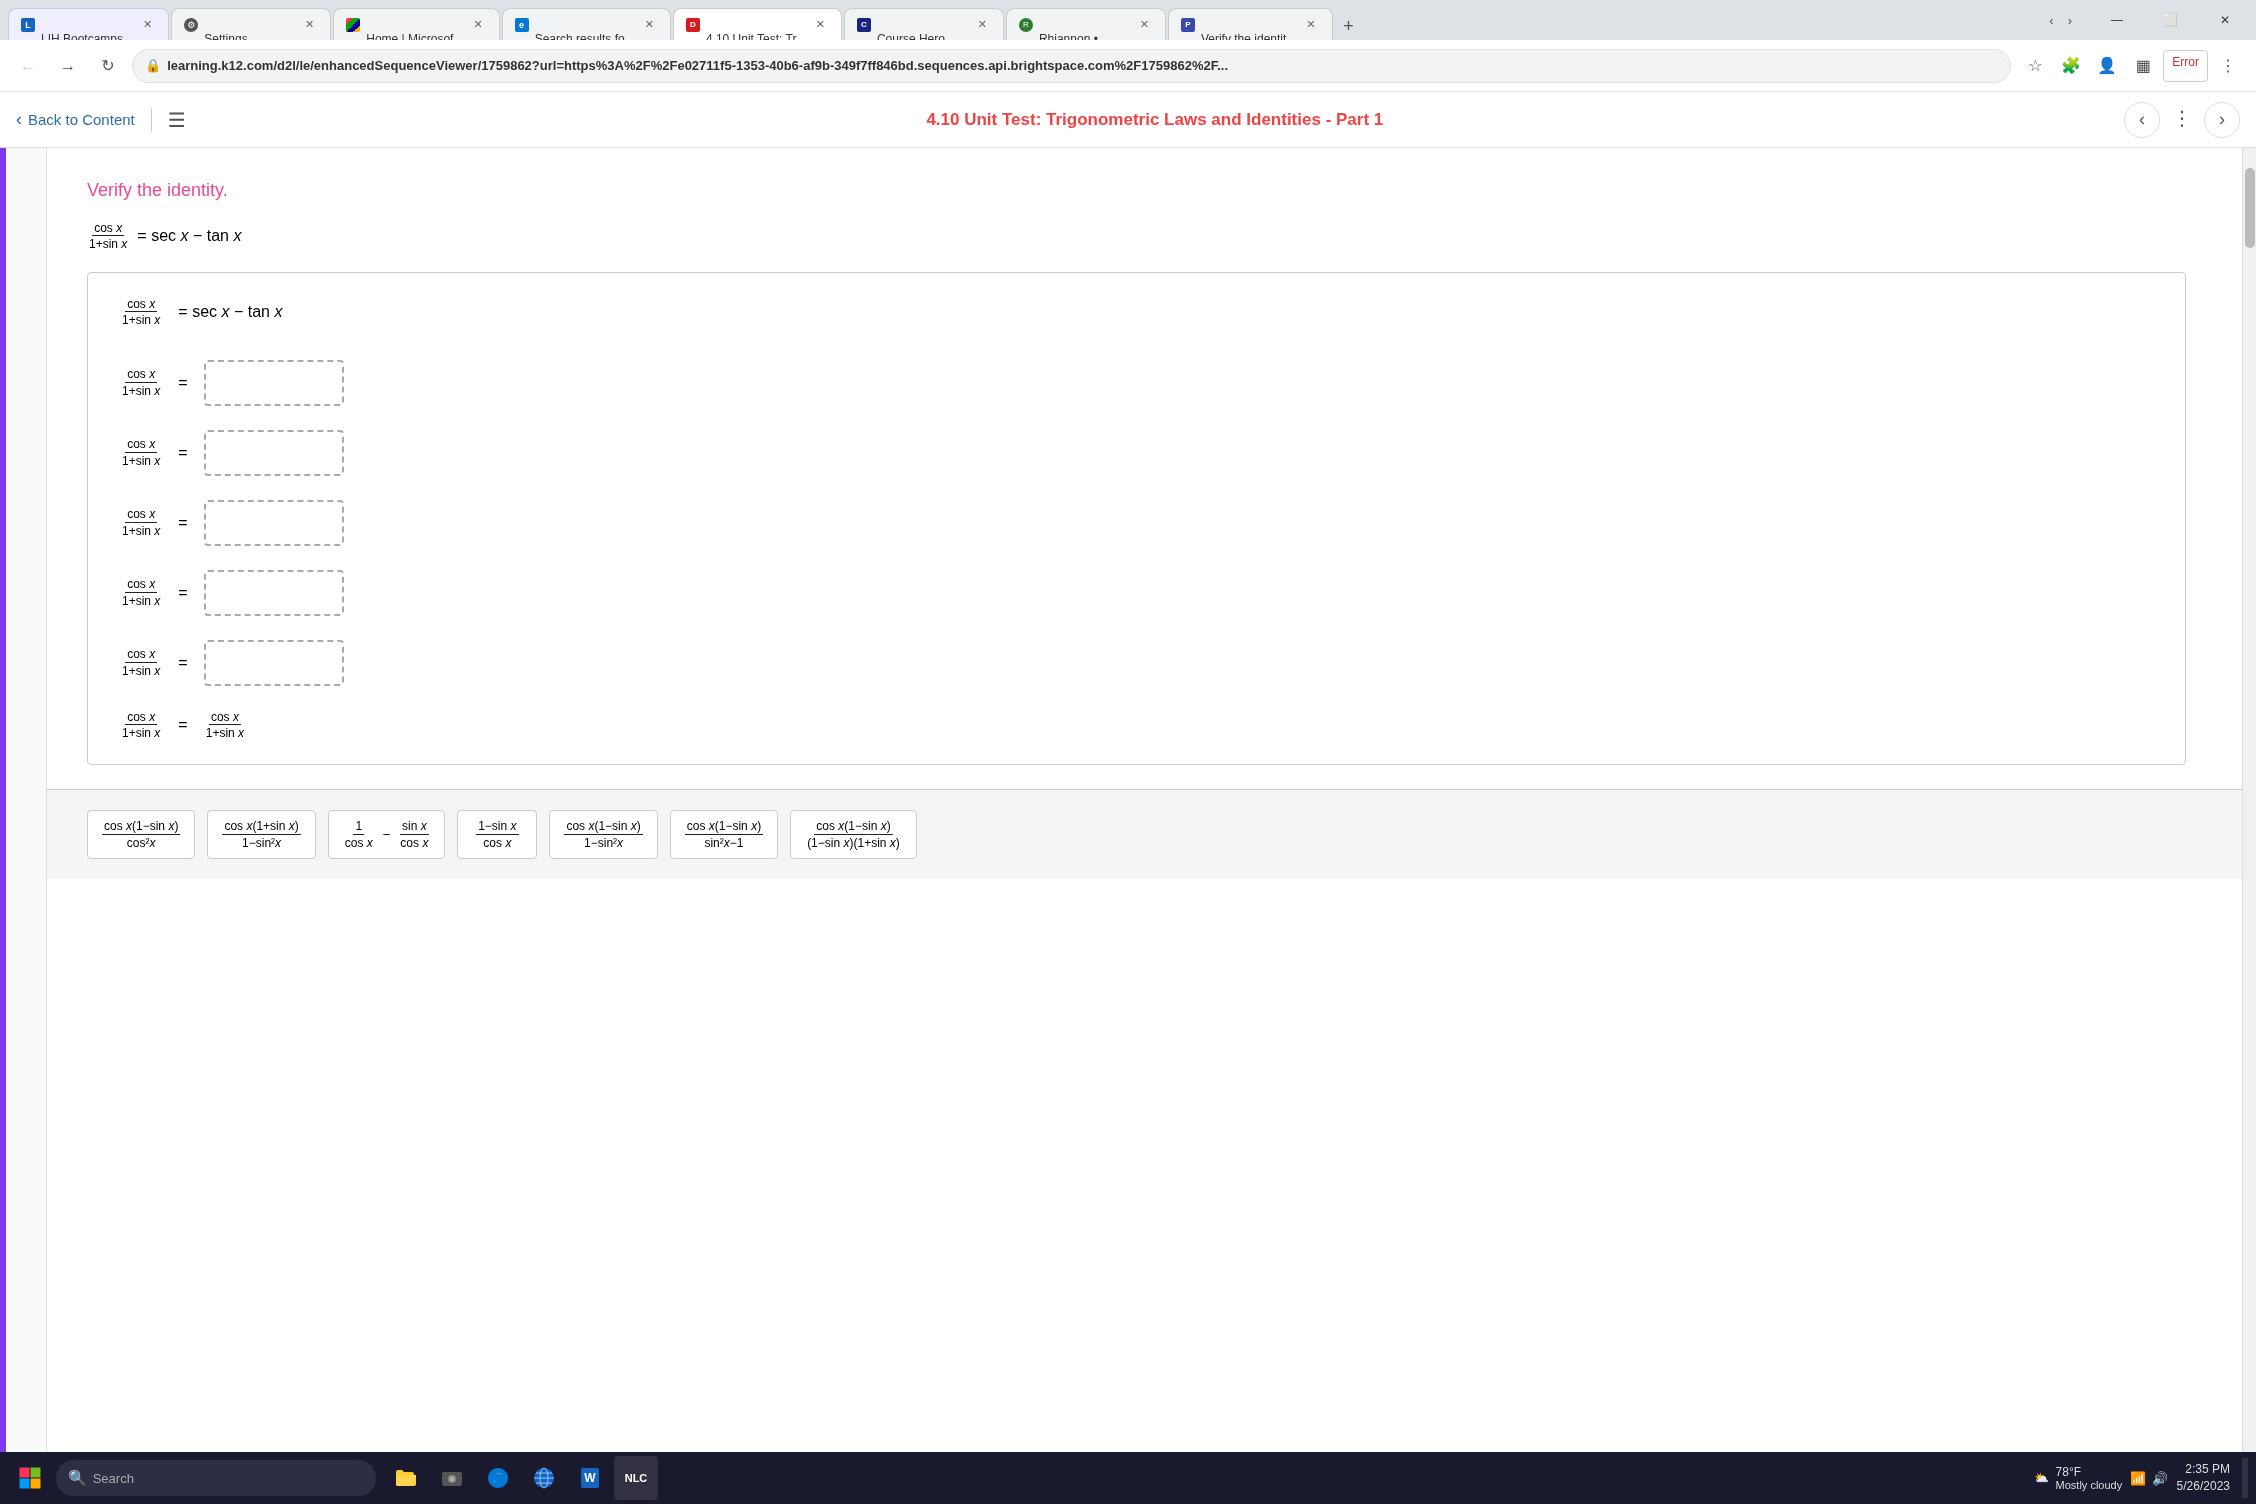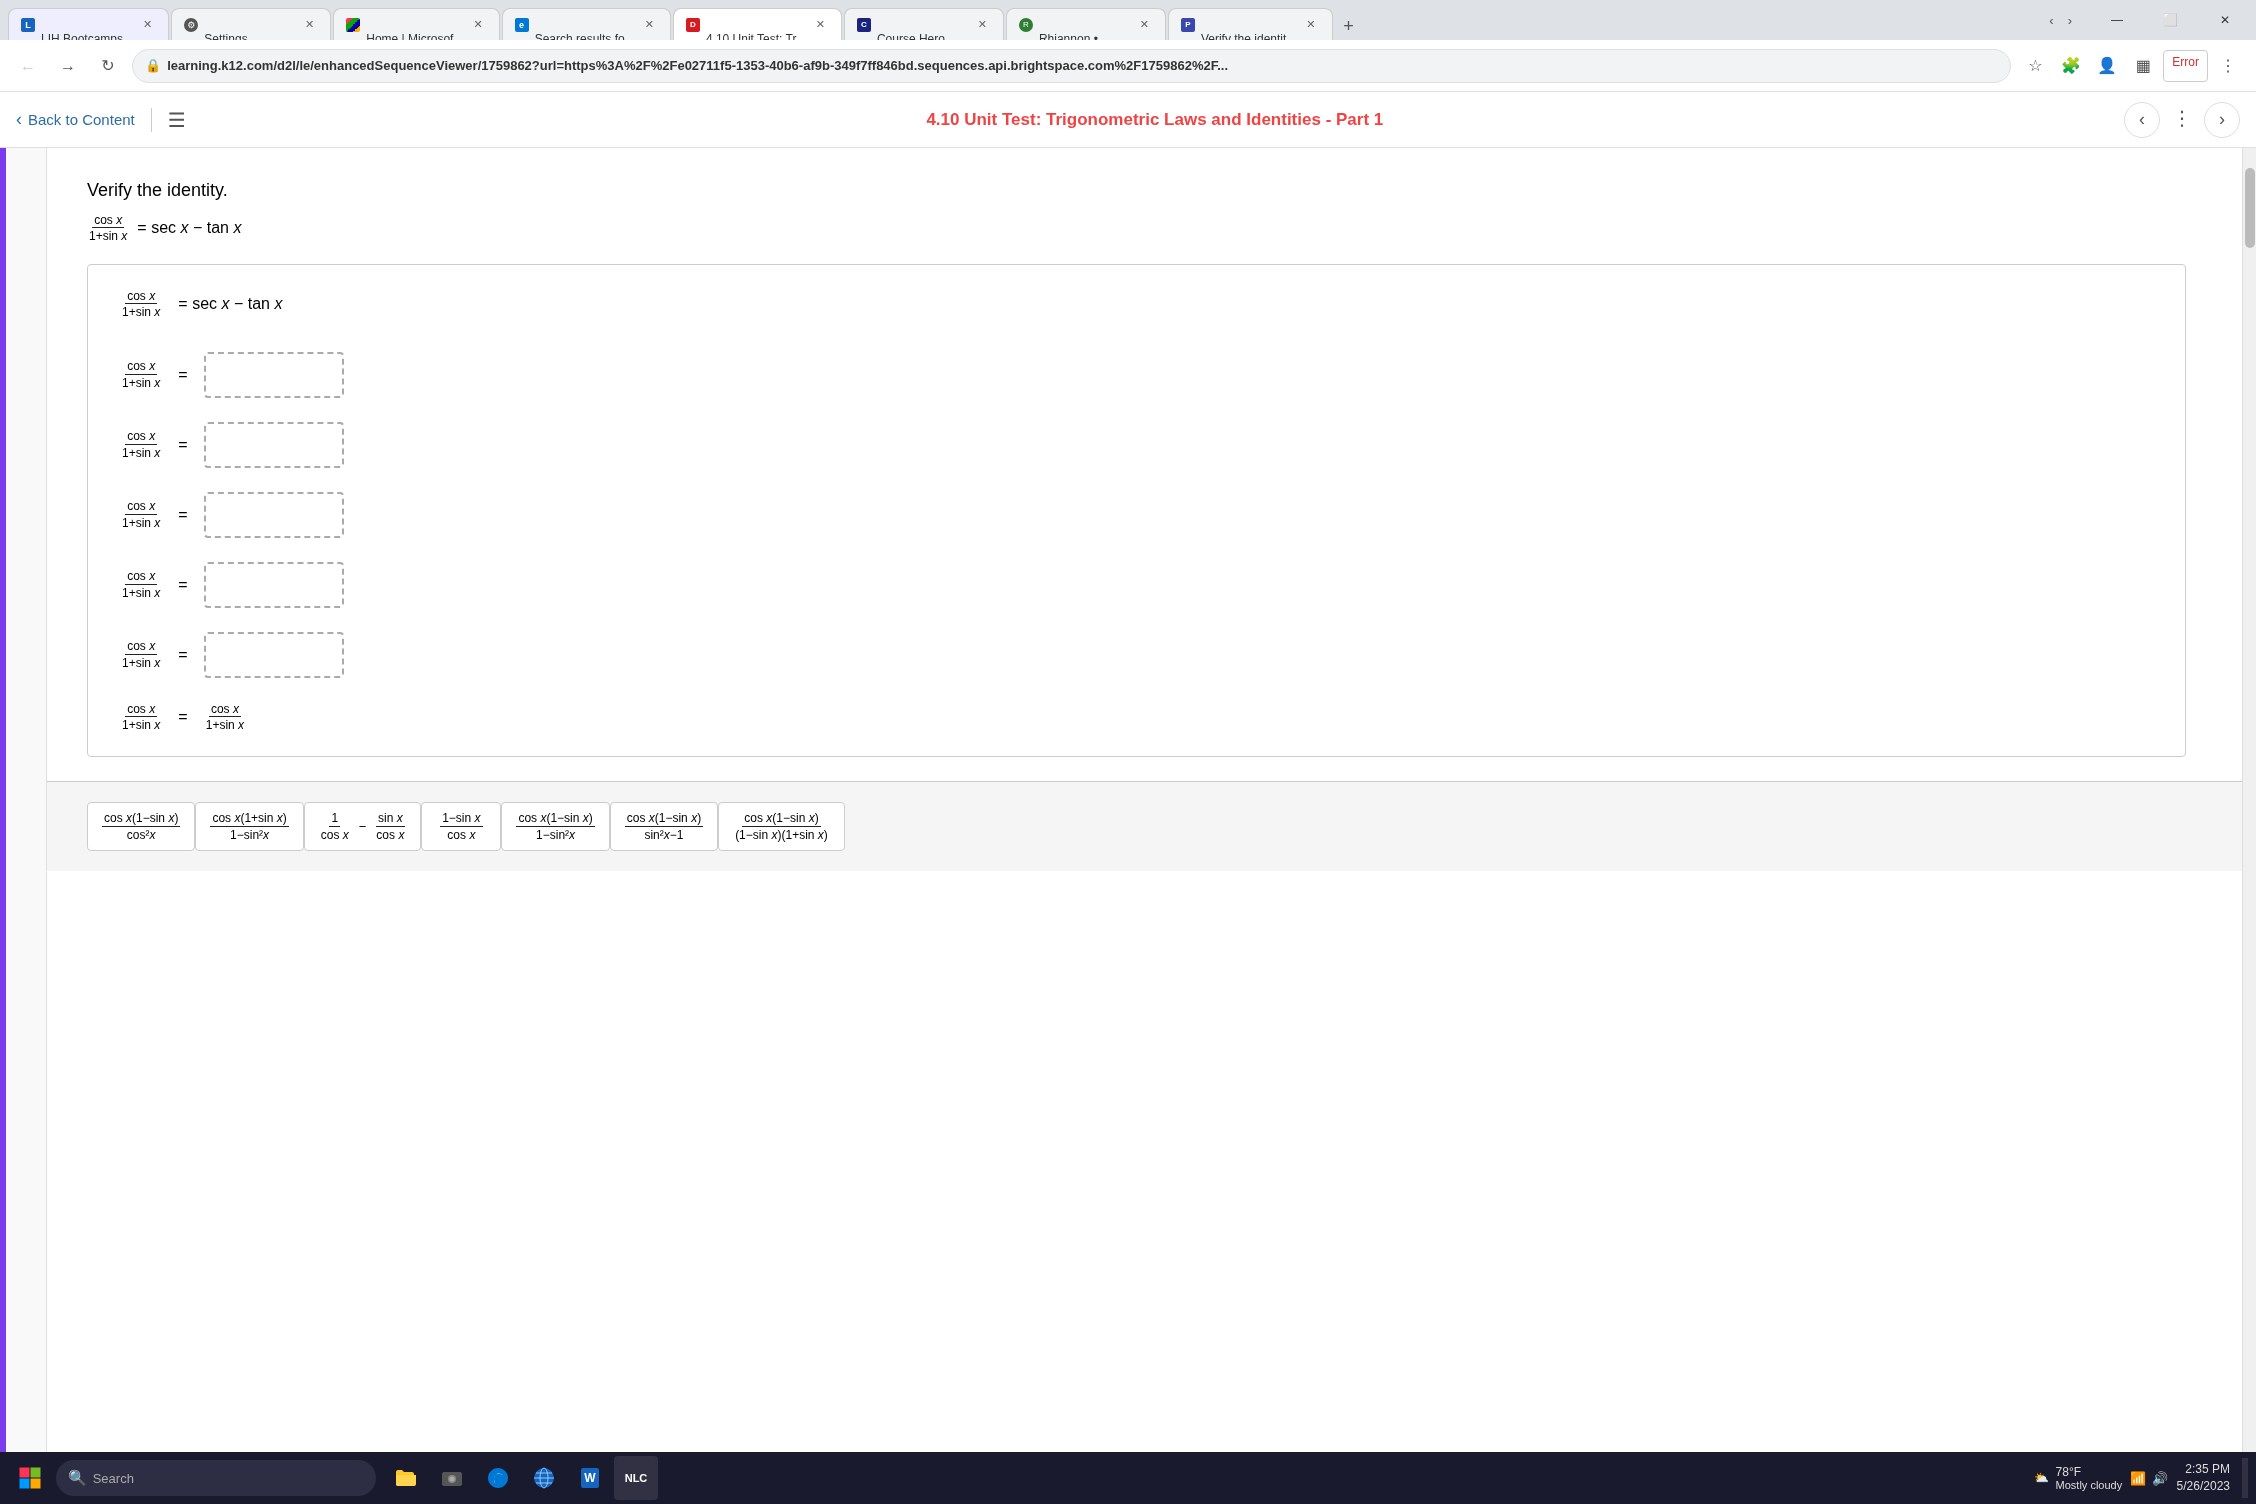--- a/index.html
+++ b/index.html
@@ -33,31 +33,31 @@
     .back-btn { display: flex; align-items: center; gap: 6px; font-size: 15px; color: #2e6da4; cursor: pointer; text-decoration: none; }
     .back-arrow { font-size: 18px; }
     .separator { width: 1px; height: 24px; background: #ccc; margin: 0 4px; }
     .hamburger { font-size: 20px; color: #555; cursor: pointer; }
     .page-title { flex: 1; text-align: center; font-size: 17px; font-weight: 600; color: #ef4444; }
     .nav-arrows { display: flex; gap: 4px; margin-left: auto; }
     .circle-btn { width: 36px; height: 36px; border-radius: 50%; display: flex; align-items: center; justify-content: center; cursor: pointer; font-size: 18px; color: #555; border: 1px solid #ddd; }
     .more-btn { font-size: 20px; color: #555; cursor: pointer; padding: 4px 8px; }
 
     
-    .question-title { font-size: 18px; color: #000000; margin-bottom: 12px; }
+    .question-title { font-size: 18px; color: #ec4899; margin-bottom: 20px; }
     .instructions { font-size: 15px; color: #333; margin-bottom: 24px; }
 
     
     .verification-box { border: 1px solid #ccc; border-radius: 4px; padding: 24px 32px; margin-bottom: 24px; }
     .math-row { display: flex; align-items: center; gap: 8px; margin-bottom: 28px; }
     .math-row:last-child { margin-bottom: 0; }
     .drag-box { width: 140px; height: 46px; border: 2px dashed #aaa; border-radius: 4px; display: inline-block; }
 
     
-    .answer-bank { background: #f5f5f5; border-top: 1px solid #ccc; padding: 20px 24px; display: flex; flex-wrap: wrap; align-items: center; }
+    .answer-bank { background: #f5f5f5; border-top: 1px solid #ccc; padding: 20px 24px; display: flex; flex-wrap: wrap; gap: 12px; align-items: center; }
     .answer-chip { border: 1px solid #ccc; background: #fff; border-radius: 4px; padding: 8px 14px; cursor: grab; display: inline-flex; flex-direction: column; align-items: center; font-size: 13px; min-width: 80px; }
 
     
     .taskbar { height: 52px; background: #1a1a2e; display: flex; align-items: center; padding: 0 8px; gap: 4px; }
     .taskbar-start { width: 44px; height: 44px; display: flex; align-items: center; justify-content: center; border-radius: 4px; cursor: pointer; }
     .taskbar-search { flex: 0 0 320px; height: 36px; background: #2d2d44; border-radius: 20px; display: flex; align-items: center; padding: 0 12px; gap: 6px; color: #aaa; font-size: 13px; cursor: pointer; }
     .taskbar-items { display: flex; gap: 2px; margin-left: 4px; }
     .taskbar-icon { width: 44px; height: 44px; display: flex; align-items: center; justify-content: center; cursor: pointer; border-radius: 4px; }
     .taskbar-right { margin-left: auto; display: flex; align-items: center; gap: 8px; color: #ddd; }
     .taskbar-time { text-align: right; font-size: 12px; line-height: 1.4; }

